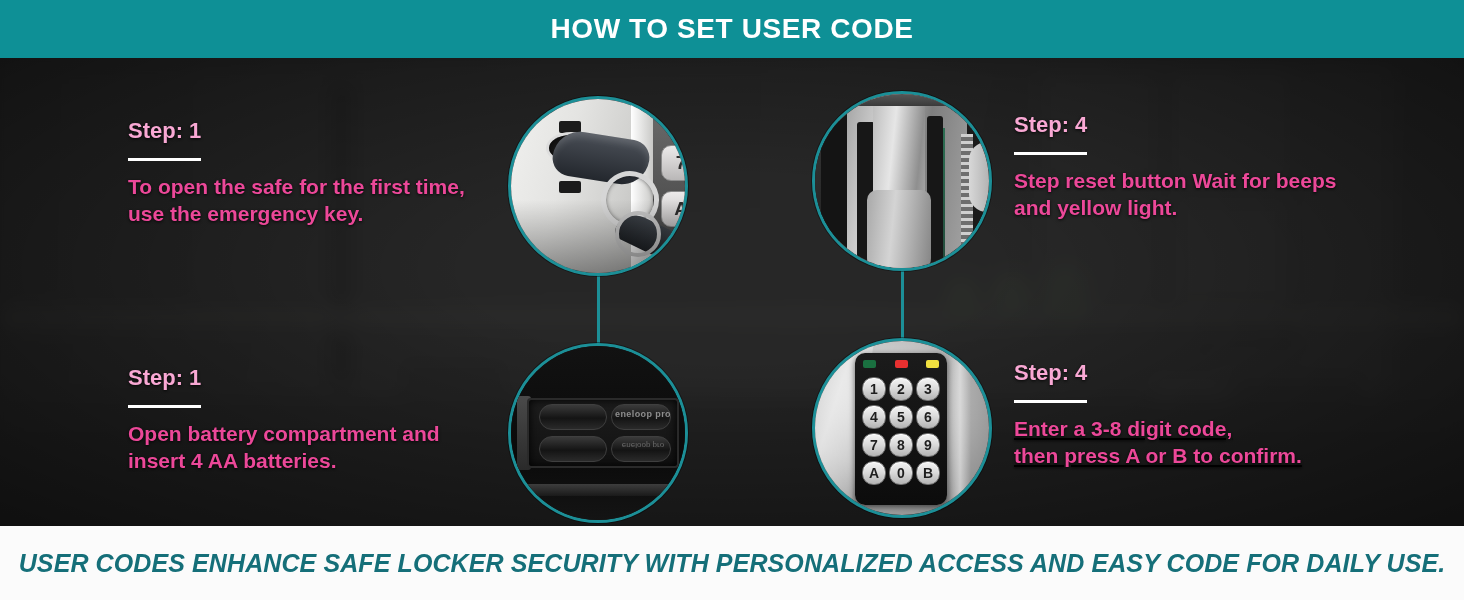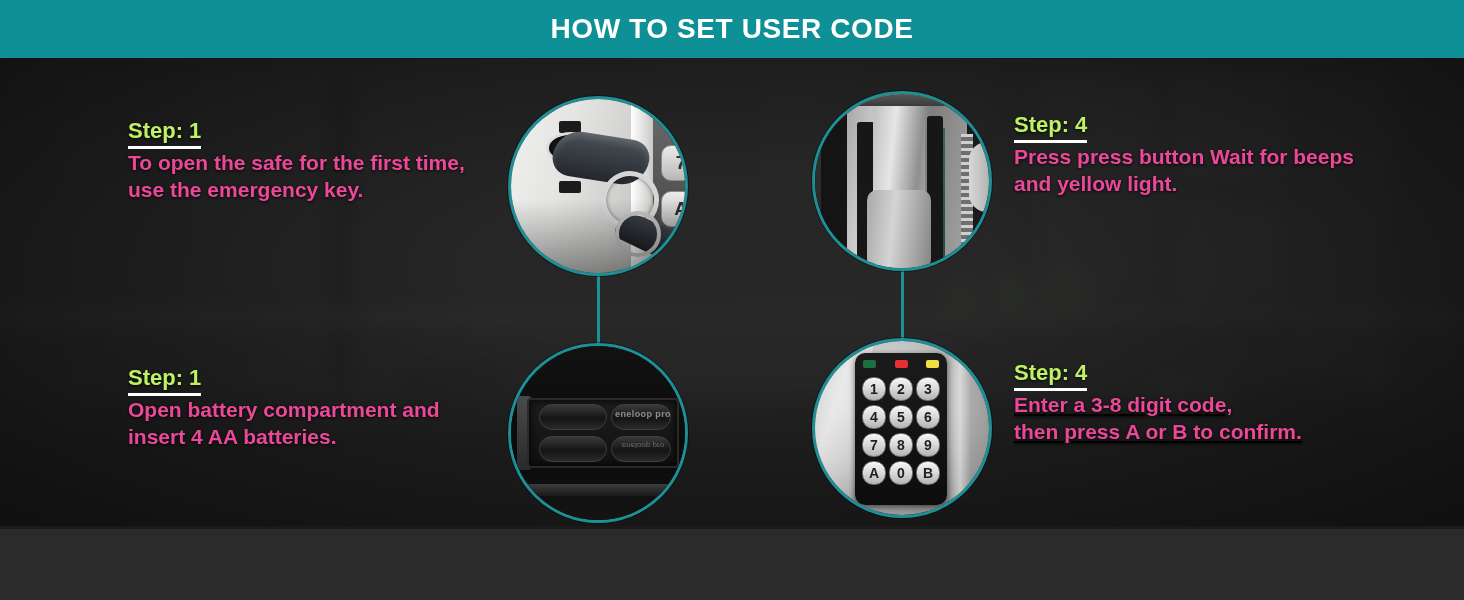--- a/index.html
+++ b/index.html
@@ -52,22 +52,22 @@
   .bg-dim { position: absolute; inset: 0; background: rgba(28,28,28,0.62); }
   .bg-vig { position: absolute; inset: 0;
       background: radial-gradient(ellipse at 50% 45%, rgba(0,0,0,0) 25%, rgba(0,0,0,0.55) 100%); }
 
   
   .content { position: absolute; inset: 0; }
 
   
   .step-block { position: absolute; }
   .step-label {
-    display: inline-block; color: #bef264; font-size: 22px; font-weight: bold;
-    border-bottom: 3px solid #ffffff; padding-bottom: 2px; 
+    display: inline-block; color: #f9a8d4; font-size: 22px; font-weight: bold;
+    border-bottom: 3px solid #ffffff; padding-bottom: 14px; margin-bottom: 12px;
     text-shadow: 0 1px 3px rgba(0,0,0,0.85);
   }
   .step-text {
     color: #ec4899; font-size: 21px; font-weight: bold; line-height: 1.30;
     text-shadow: 0 1px 3px rgba(0,0,0,0.85); white-space: pre-line;
   }
   .block-s1 { left: 128px; top: 118px; width: 380px; }
   .block-s2 { left: 128px; top: 365px; width: 380px; }
   .block-s3 { left: 1014px; top: 112px; width: 400px; }
   .block-s4 { left: 1014px; top: 360px; width: 400px; text-decoration: underline; }
@@ -251,21 +251,21 @@
     </div>
 
     <div class="step-block block-s2">
       <div class="step-label">Step: 1</div>
       <div class="step-text">Open battery compartment and
 insert 4 AA batteries.</div>
     </div>
 
     <div class="step-block block-s3">
       <div class="step-label">Step: 4</div>
-      <div class="step-text">Press press button Wait for beeps
+      <div class="step-text">Step reset button Wait for beeps
 and yellow light.</div>
     </div>
 
     <div class="step-block block-s4">
       <div class="step-label">Step: 4</div>
       <div class="step-text">Enter a 3-8 digit code,
 then press A or B to confirm.</div>
     </div>
 
     <div class="circle c1">
@@ -344,14 +344,17 @@
             <div class="p-key">0</div>
             <div class="p-key">B</div>
           </div>
         </div>
       </div>
     </div>
 
   </div>
 
   <div class="footer-rule"></div>
+  <div class="footer">
+    <div class="footer-text">USER CODES ENHANCE SAFE LOCKER SECURITY WITH PERSONALIZED ACCESS AND EASY CODE FOR DAILY USE.</div>
+  </div>
 
 </div>
 
 </body></html>

